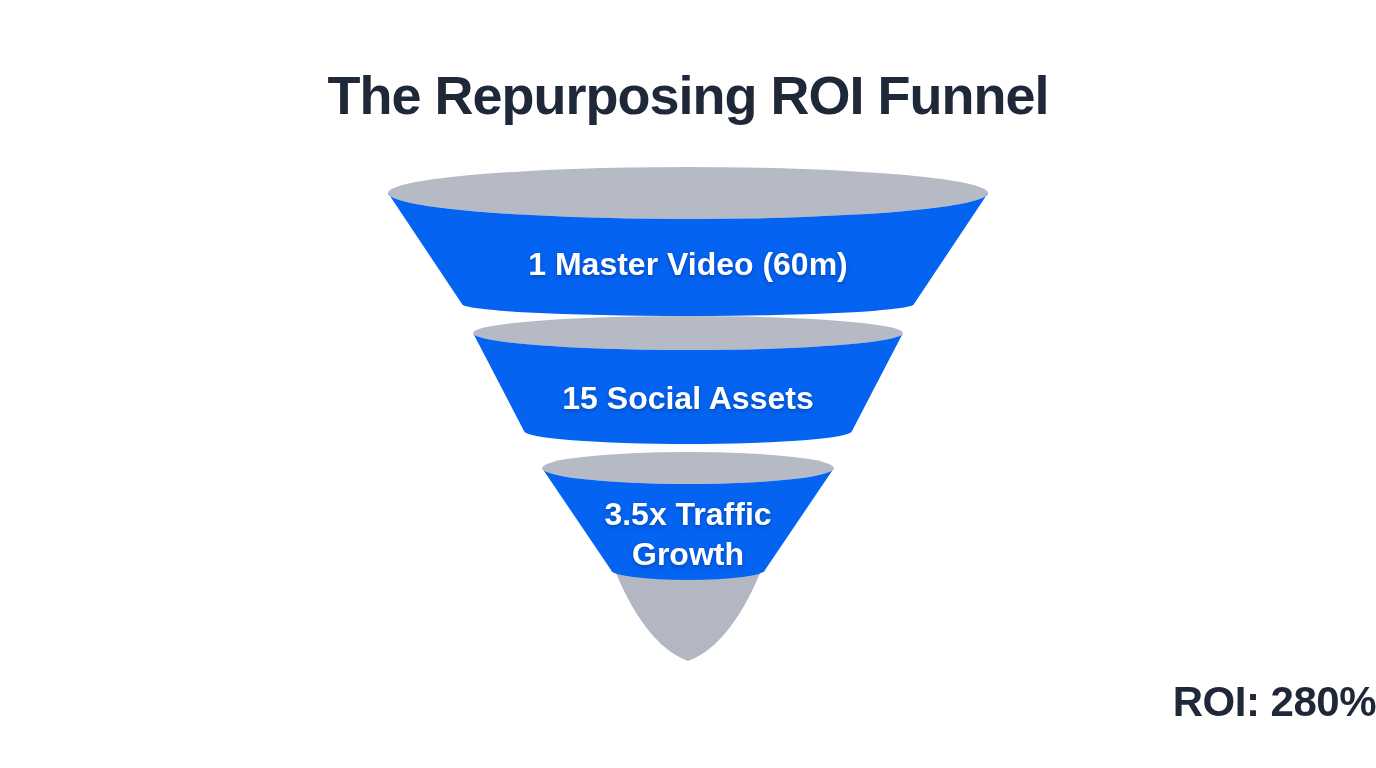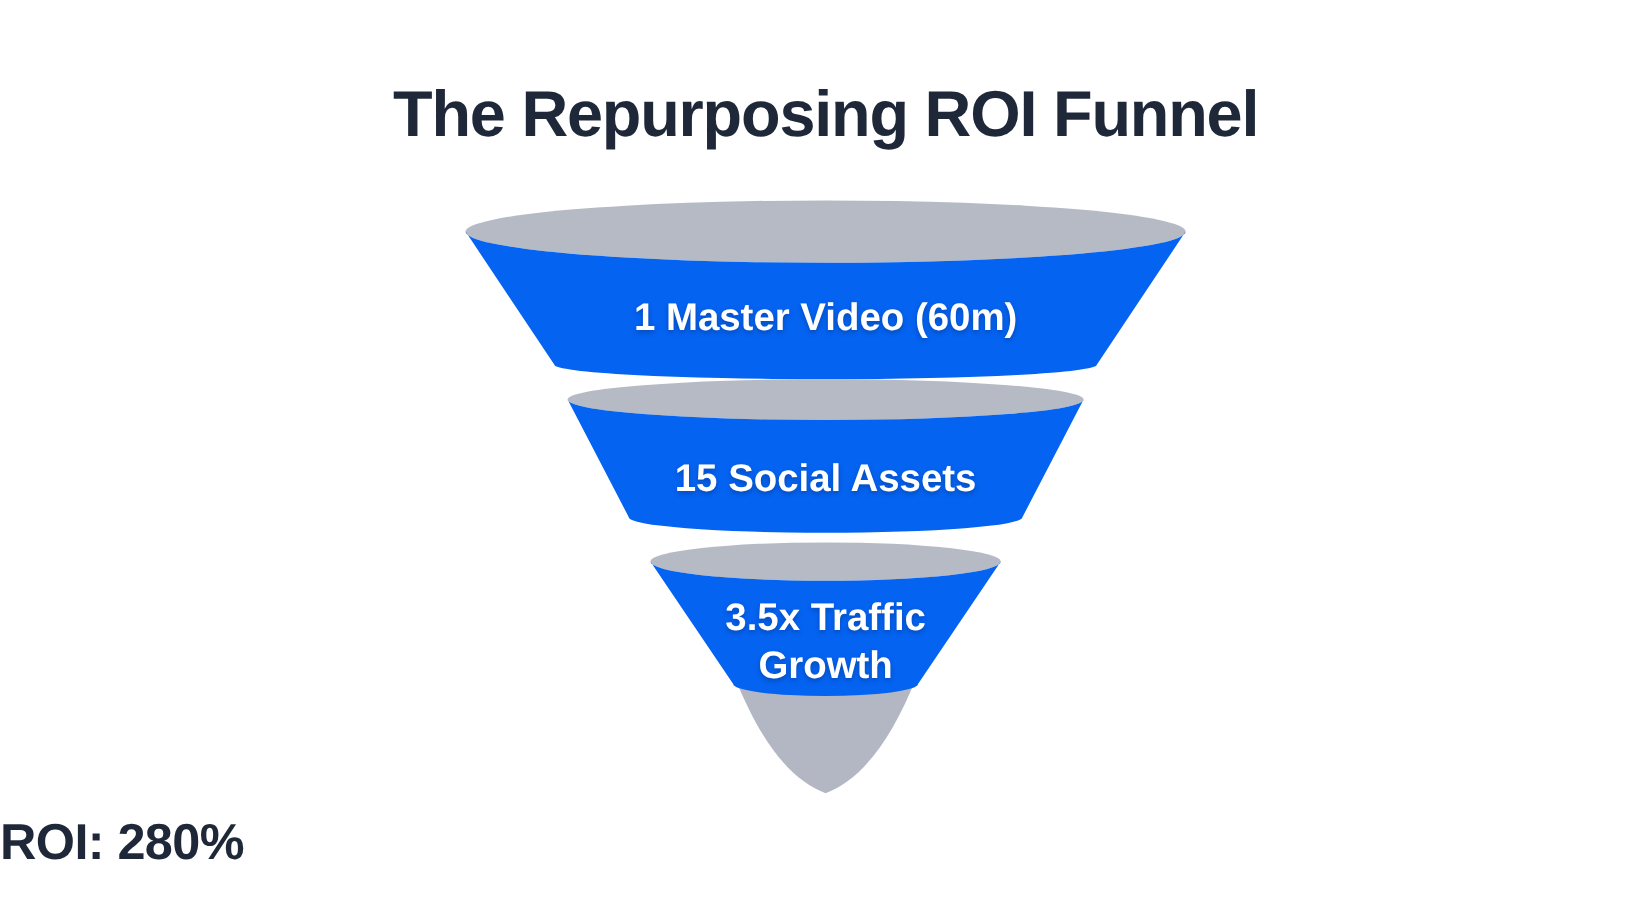--- a/index.html
+++ b/index.html
@@ -36,21 +36,21 @@
     font-size: 32px;
     fill: #ffffff;
     text-anchor: middle;
     filter: drop-shadow(0 2px 2px rgba(0,0,0,0.25));
   }
   .roi {
     position: absolute;
     top: 678px;
     left: 0;
     width: 100%;
-    text-align: left;
+    text-align: right;
     font-size: 42px;
     font-weight: 700;
     letter-spacing: -0.5px;
     color: #1e2838;
     font-family: "Liberation Sans", sans-serif;
   }
 </style>
 </head>
 <body>
 

